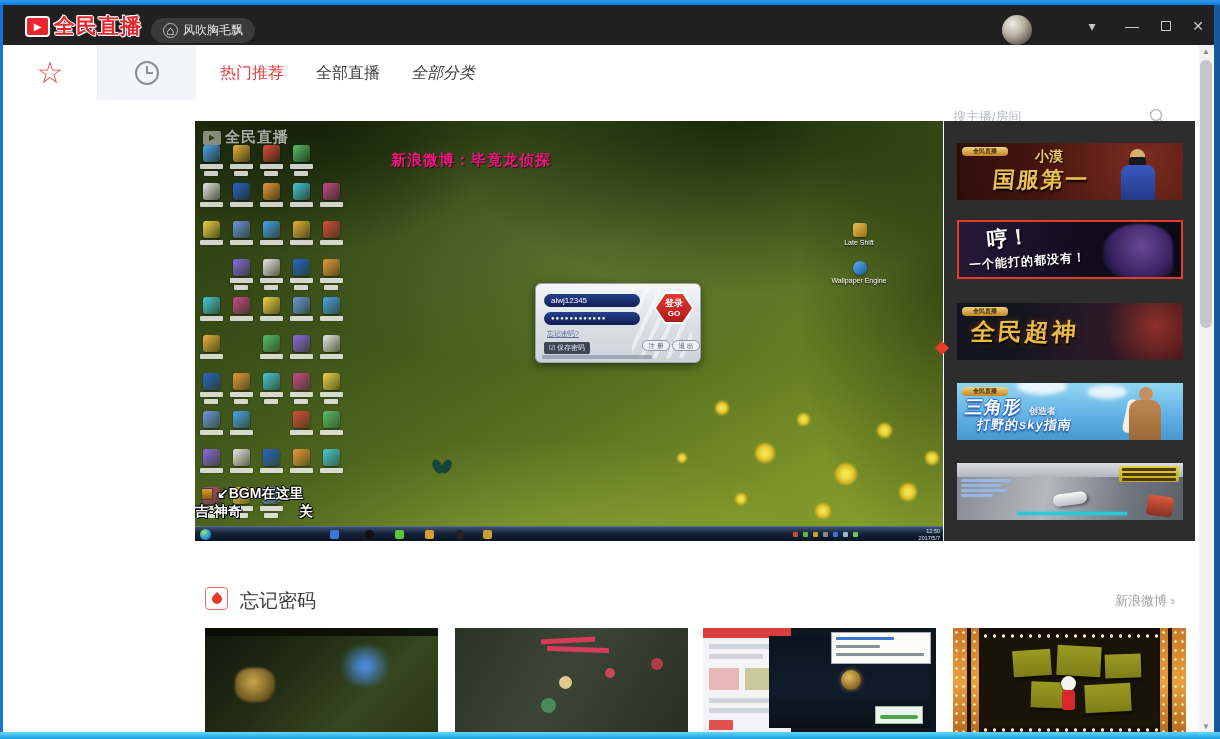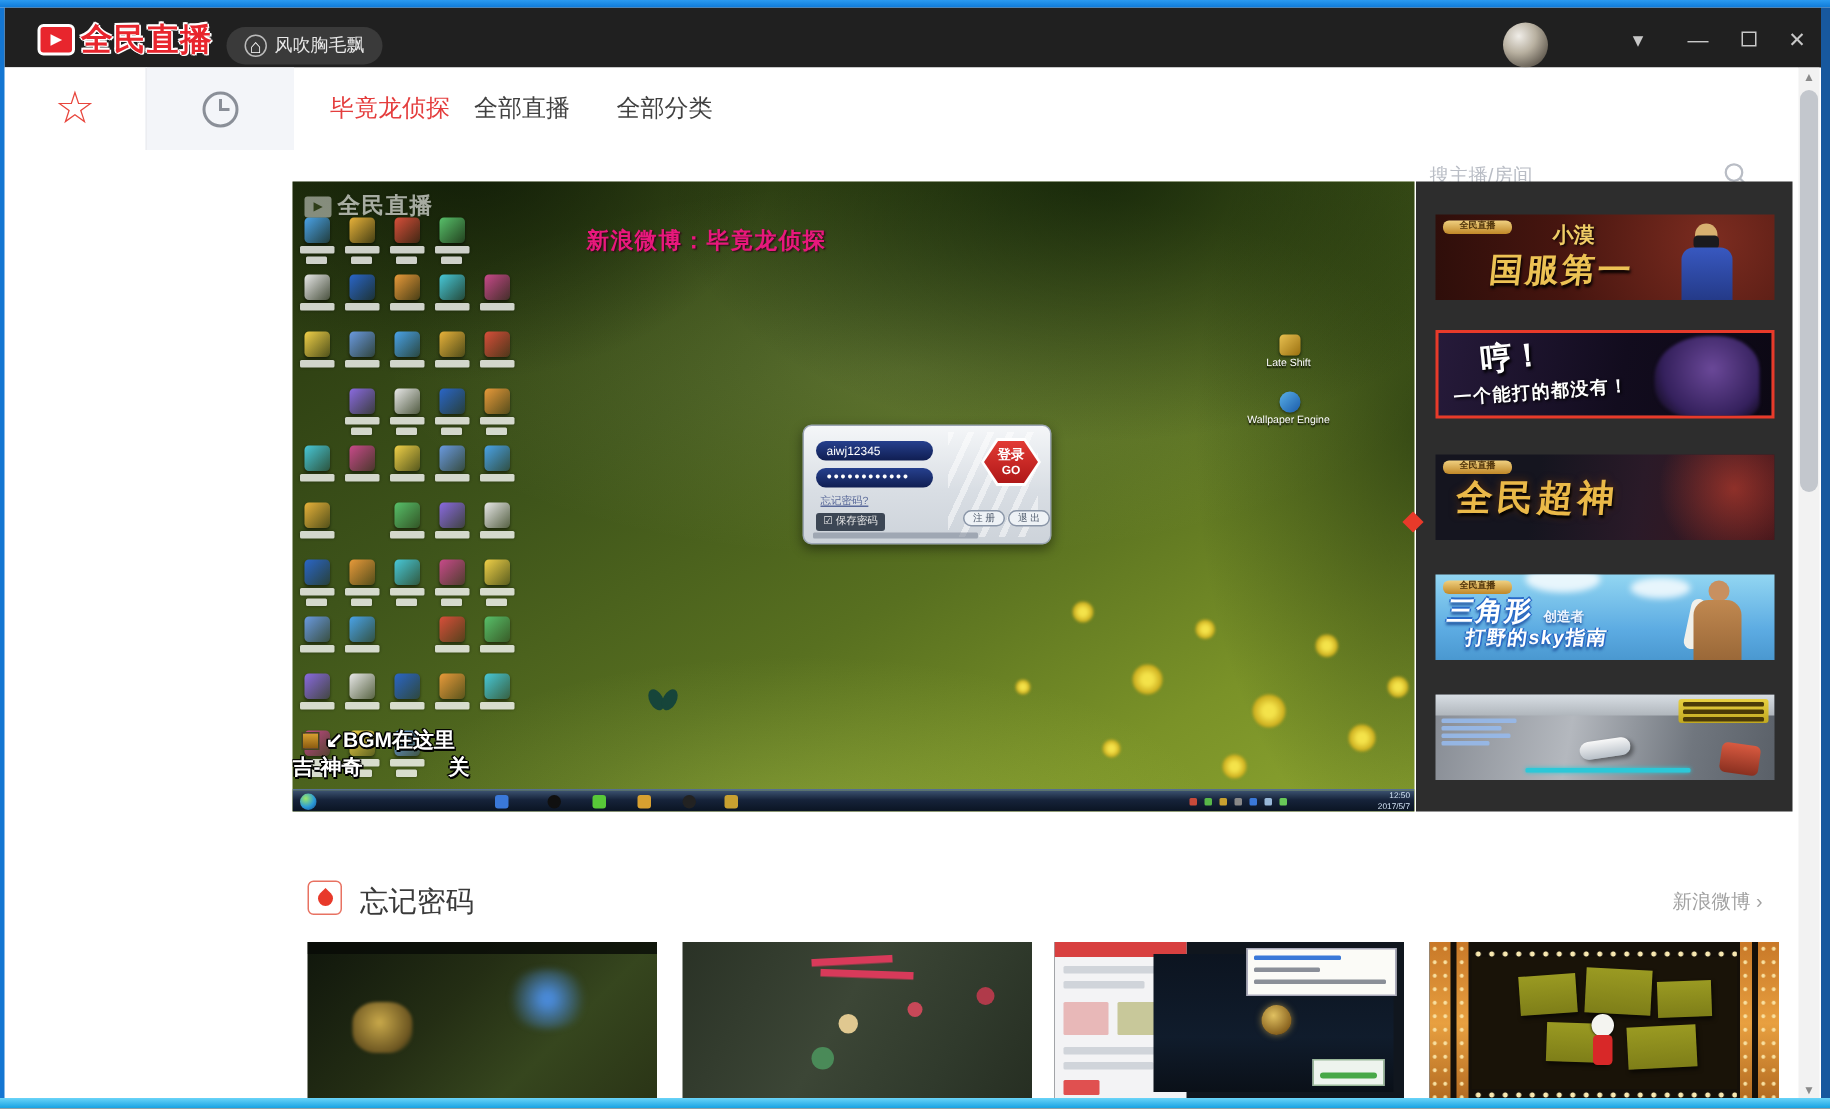--- a/index.html
+++ b/index.html
@@ -67,21 +67,21 @@
   .bfly { position:absolute; left:238px; top:338px; width:20px; height:18px; }
   .bfly i { position:absolute; width:9px; height:15px; border-radius:50%; background:#16453a; display:block; }
   .bfly i:first-child { transform:rotate(-28deg); left:0; }
   .bfly i:last-child { transform:rotate(28deg); left:9px; }
 
   
   .login { position:absolute; left:340px; top:162px; width:166px; height:80px; border-radius:6px; border:1px solid #9aa4b2;
     background:linear-gradient(#f4f6f8,#d9dee4 55%,#cdd3da); box-shadow:0 3px 8px rgba(0,0,0,.45); }
   .login::before { content:''; position:absolute; right:8px; top:4px; width:60px; height:70px;
     background:repeating-linear-gradient(115deg, rgba(255,255,255,.5) 0 4px, transparent 4px 12px); }
-  .lg-field { position:absolute; left:8px; width:78px; height:13px; border-radius:7px; background:linear-gradient(#26408e,#101e52); color:#fff; padding-left:7px; overflow:hidden; }
+  .lg-field { position:absolute; left:8px; width:96px; height:13px; border-radius:7px; background:linear-gradient(#26408e,#101e52); color:#fff; padding-left:7px; overflow:hidden; }
   .lg-acct { top:10px; font-size:8px; line-height:13px; }
   .lg-pass { top:28px; font-size:6px; line-height:13px; letter-spacing:1px; }
   .lg-forgot { position:absolute; left:11px; top:45px; font-size:7px; color:#5a6a9a; text-decoration:underline; }
   .lg-save { position:absolute; left:8px; top:58px; width:46px; height:12px; background:#3c4654; border-radius:2px; color:#e8e8e8; font-size:7px; line-height:12px; text-align:center; }
   .lg-go { position:absolute; left:118px; top:8px; width:40px; height:32px;
     clip-path:polygon(26% 0,74% 0,100% 50%,74% 100%,26% 100%,0 50%); background:#fff; }
   .lg-go-in { position:absolute; left:2px; top:2px; width:36px; height:28px;
     clip-path:polygon(26% 0,74% 0,100% 50%,74% 100%,26% 100%,0 50%); background:linear-gradient(#e23a34,#b01818);
     color:#fff; text-align:center; font-weight:bold; }
   .lg-go1 { font-size:9px; line-height:12px; padding-top:3px; }
@@ -221,23 +221,23 @@
   <div class="header">
     <div class="tab-fav">
       <span class="star">☆</span>
     </div>
     <div class="tab-his">
       <svg width="26" height="26" viewBox="0 0 26 26">
         <circle cx="13" cy="13" r="11" fill="none" stroke="#8a8f98" stroke-width="2"></circle>
         <path d="M13 6 v7 h6" fill="none" stroke="#8a8f98" stroke-width="2"></path>
       </svg>
     </div>
-    <div class="nav-tab active" style="left:217px;">毕竟龙侦探</div>
+    <div class="nav-tab active" style="left:217px;">热门推荐</div>
     <div class="nav-tab" style="left:313px;">全部直播</div>
-    <div class="nav-tab" style="left:408px;">全部分类</div>
+    <div class="nav-tab" style="left:408px;font-style:italic;">全部分类</div>
     <div class="search-wrap">
       <input class="search-input" placeholder="搜主播/房间" style="">
       <svg class="search-icon" viewBox="0 0 18 18">
         <circle cx="8" cy="8" r="5.5" fill="none" stroke="#b9bdc5" stroke-width="1.5"></circle>
         <line x1="12" y1="12" x2="16" y2="16" stroke="#b9bdc5" stroke-width="1.5"></line>
       </svg>
     </div>
   </div>
 
 

